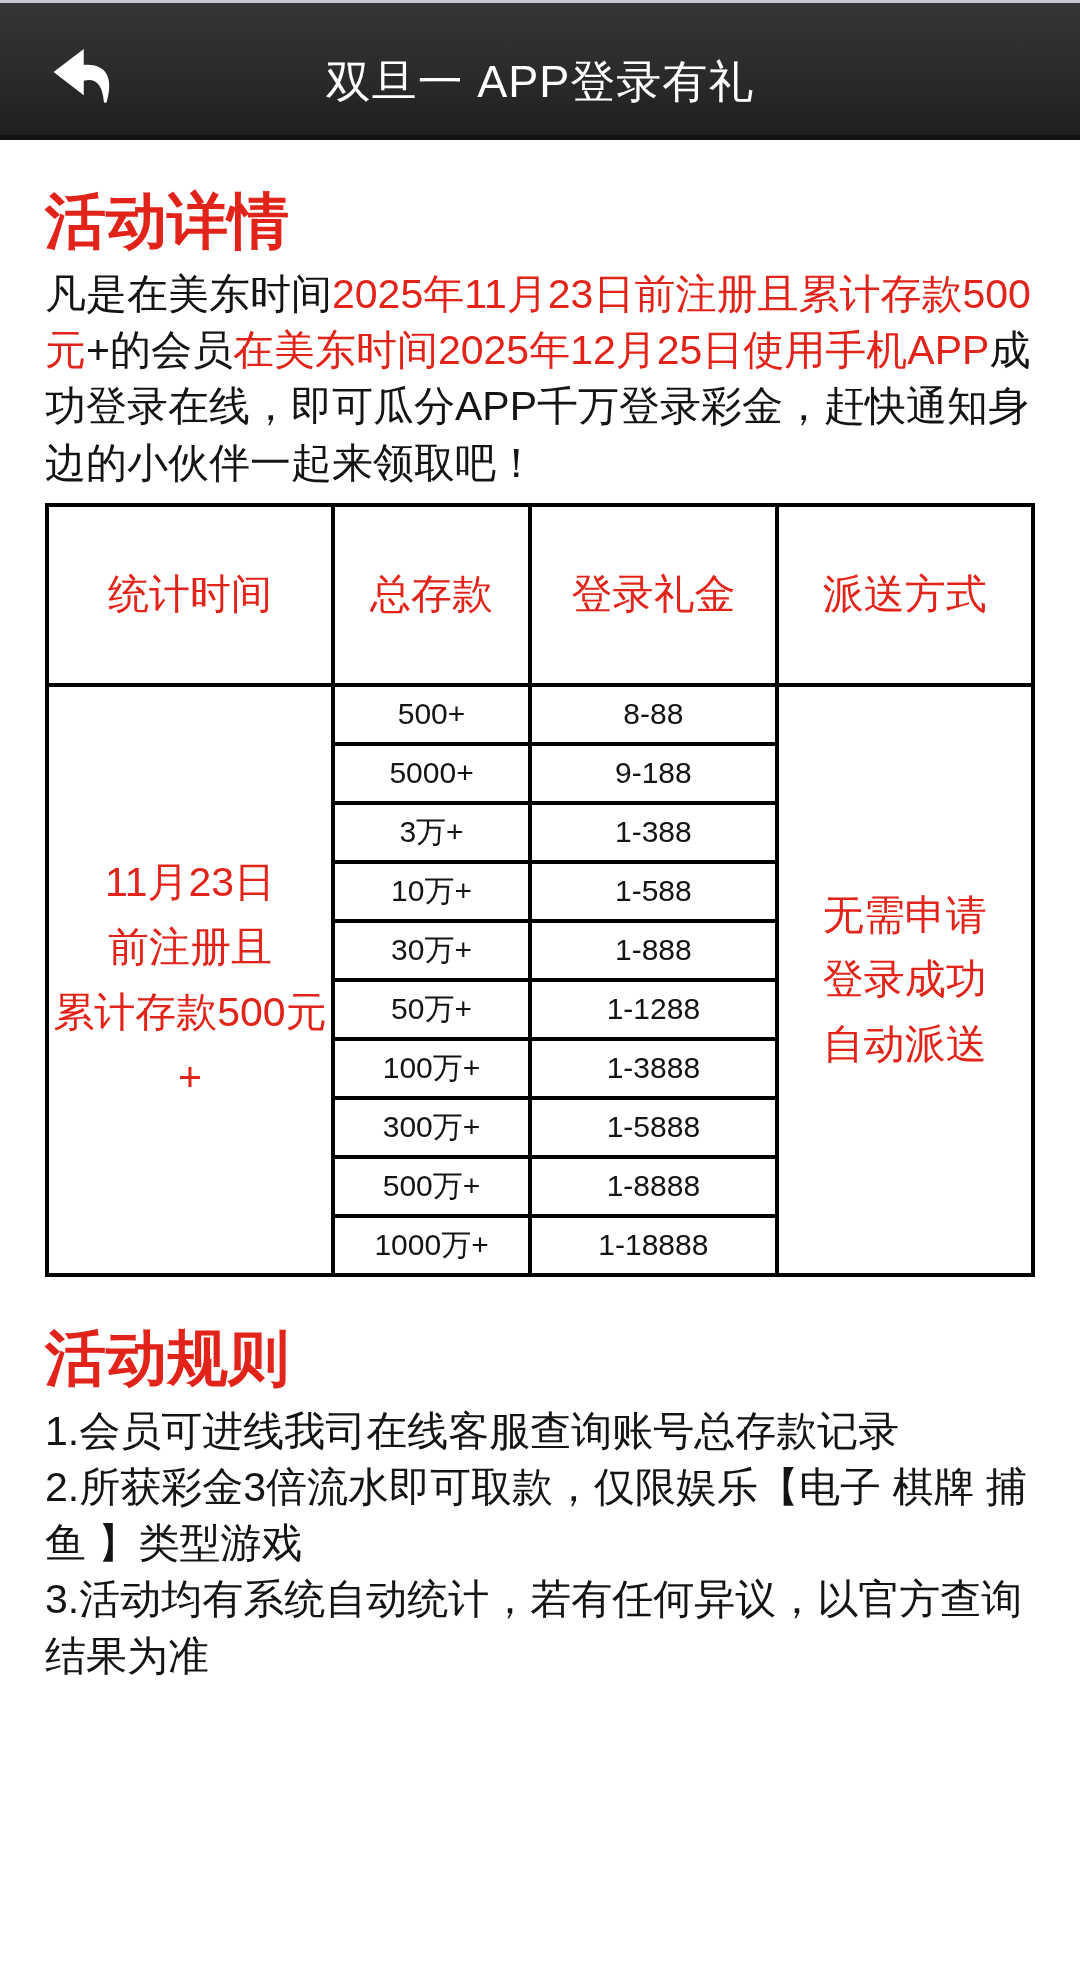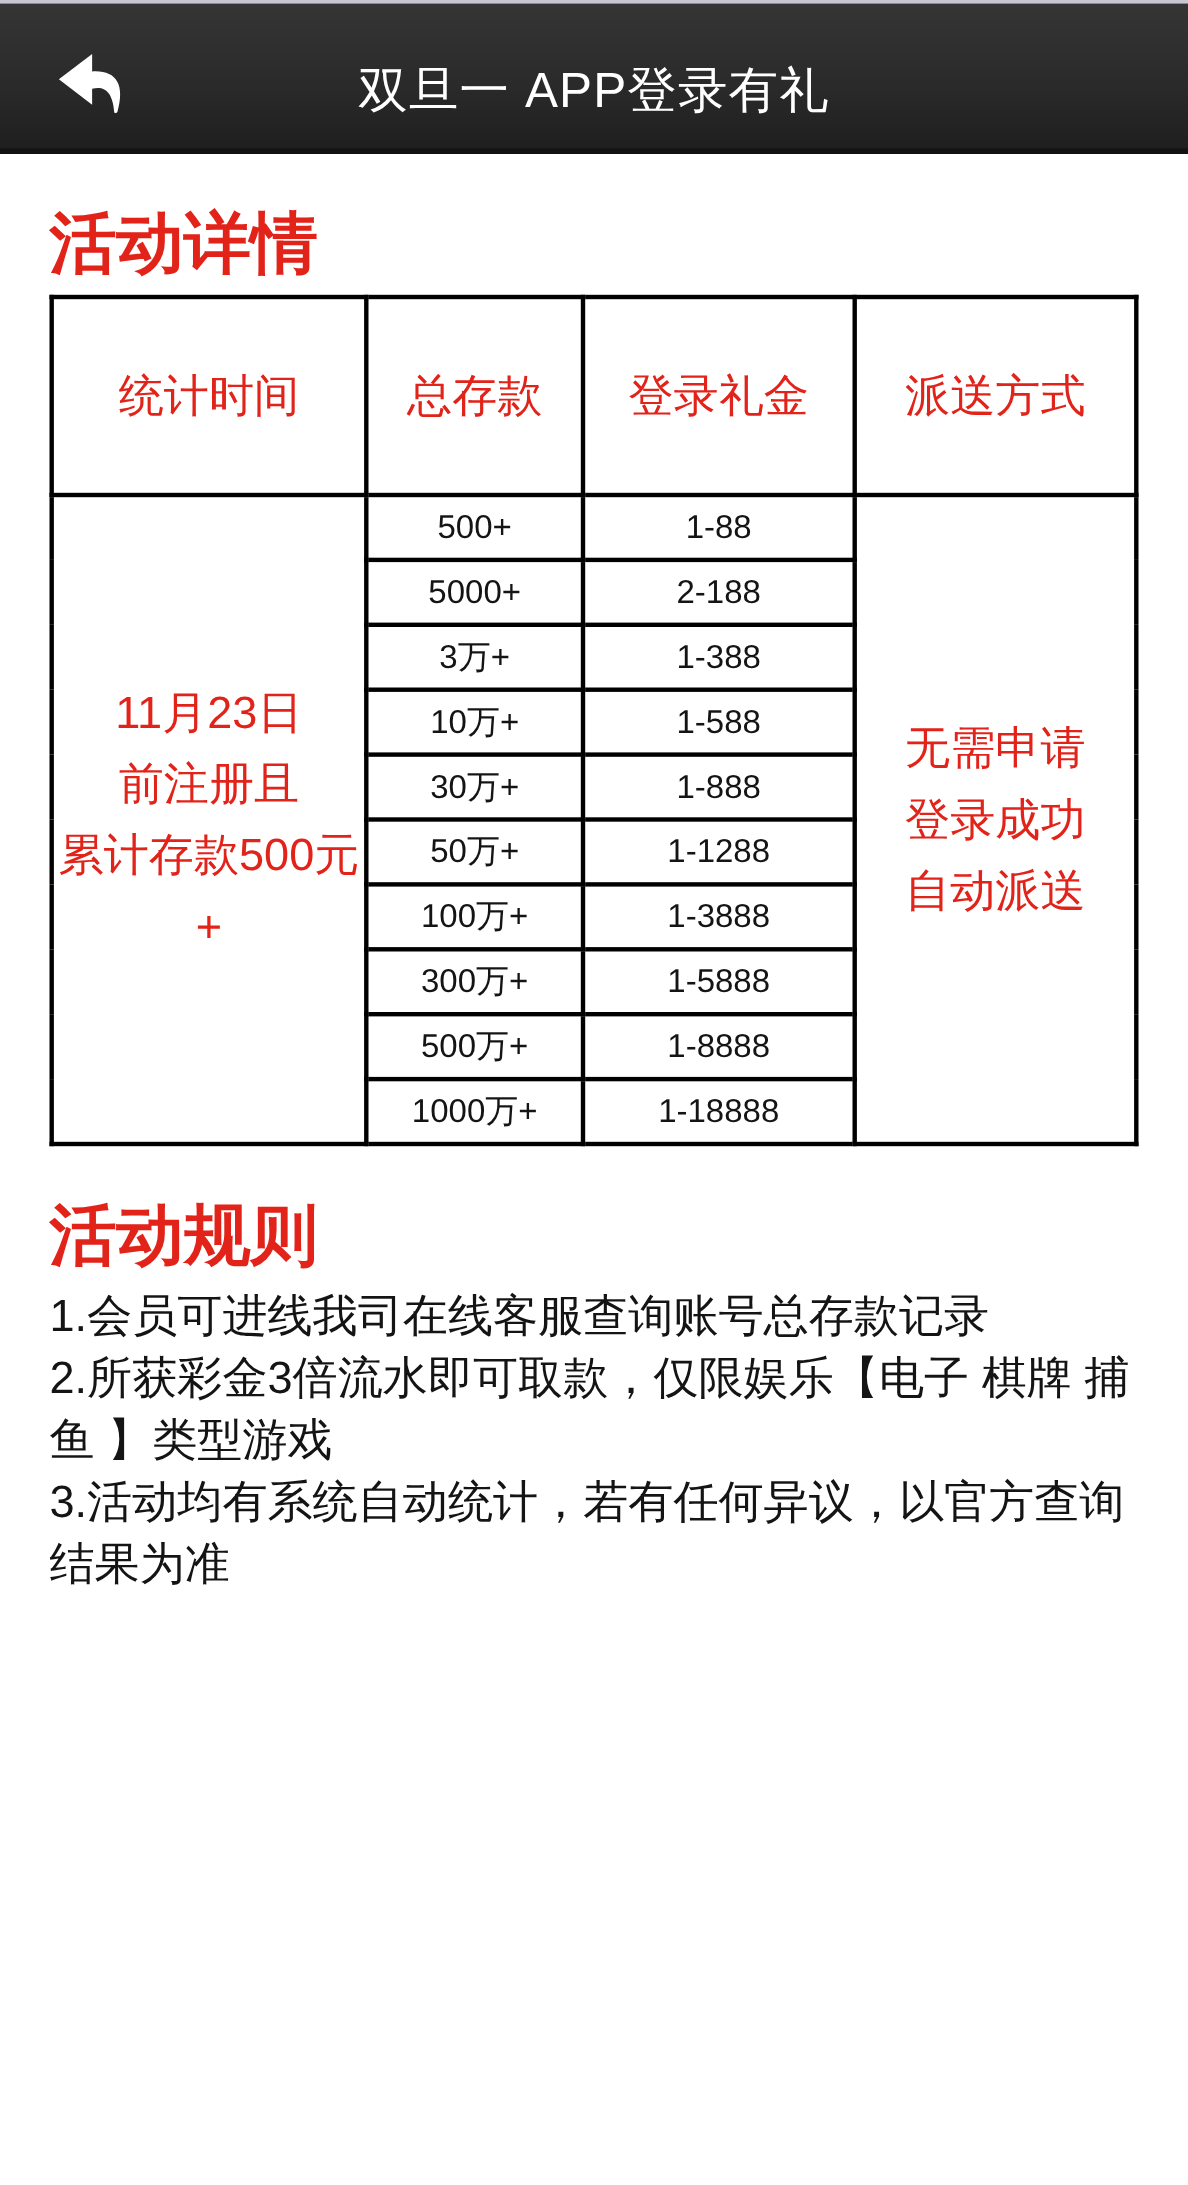--- a/index.html
+++ b/index.html
@@ -66,20 +66,21 @@
       <path d="M58 14 L16 46 L58 78 L58 58 C74 54 84 62 86 88 C87 89 89 89 90 87 C100 52 88 34 58 36 Z"></path>
     </svg>
   </button>
   <h1 class="app-title">双旦一 APP登录有礼</h1>
 </header>
 
 <main class="content">
 
   <h2 class="sec-title">活动详情</h2>
 
+  <p class="para"><span>凡是在美东时间</span><span class="red">2025年11月23日前注册且累计存款500元</span><span>+的会员</span><span class="red">在美东时间2025年12月25日使用手机APP</span><span>成功登录在线，即可瓜分APP千万登录彩金，赶快通知身边的小伙伴一起来领取吧！</span></p>
 
   <table class="promo">
     <colgroup>
       <col style="width:29%">
         <col style="width:20%">
         <col style="width:25%">
         <col style="width:26%">
     </colgroup>
     <thead>
       <tr>
@@ -89,28 +90,28 @@
         <th>派送方式</th>
       </tr>
     </thead>
     <tbody>
         <tr>
           <td rowspan="10" class="red-cell">11月23日
 前注册且
 累计存款500元
 +</td>
           <td>500+</td>
-          <td>1-88</td>
+          <td>8-88</td>
           <td rowspan="10" class="red-cell">无需申请
 登录成功
 自动派送</td>
         </tr>
         <tr>
           <td>5000+</td>
-          <td>2-188</td>
+          <td>9-188</td>
         </tr>
         <tr>
           <td>3万+</td>
           <td>1-388</td>
         </tr>
         <tr>
           <td>10万+</td>
           <td>1-588</td>
         </tr>
         <tr>

